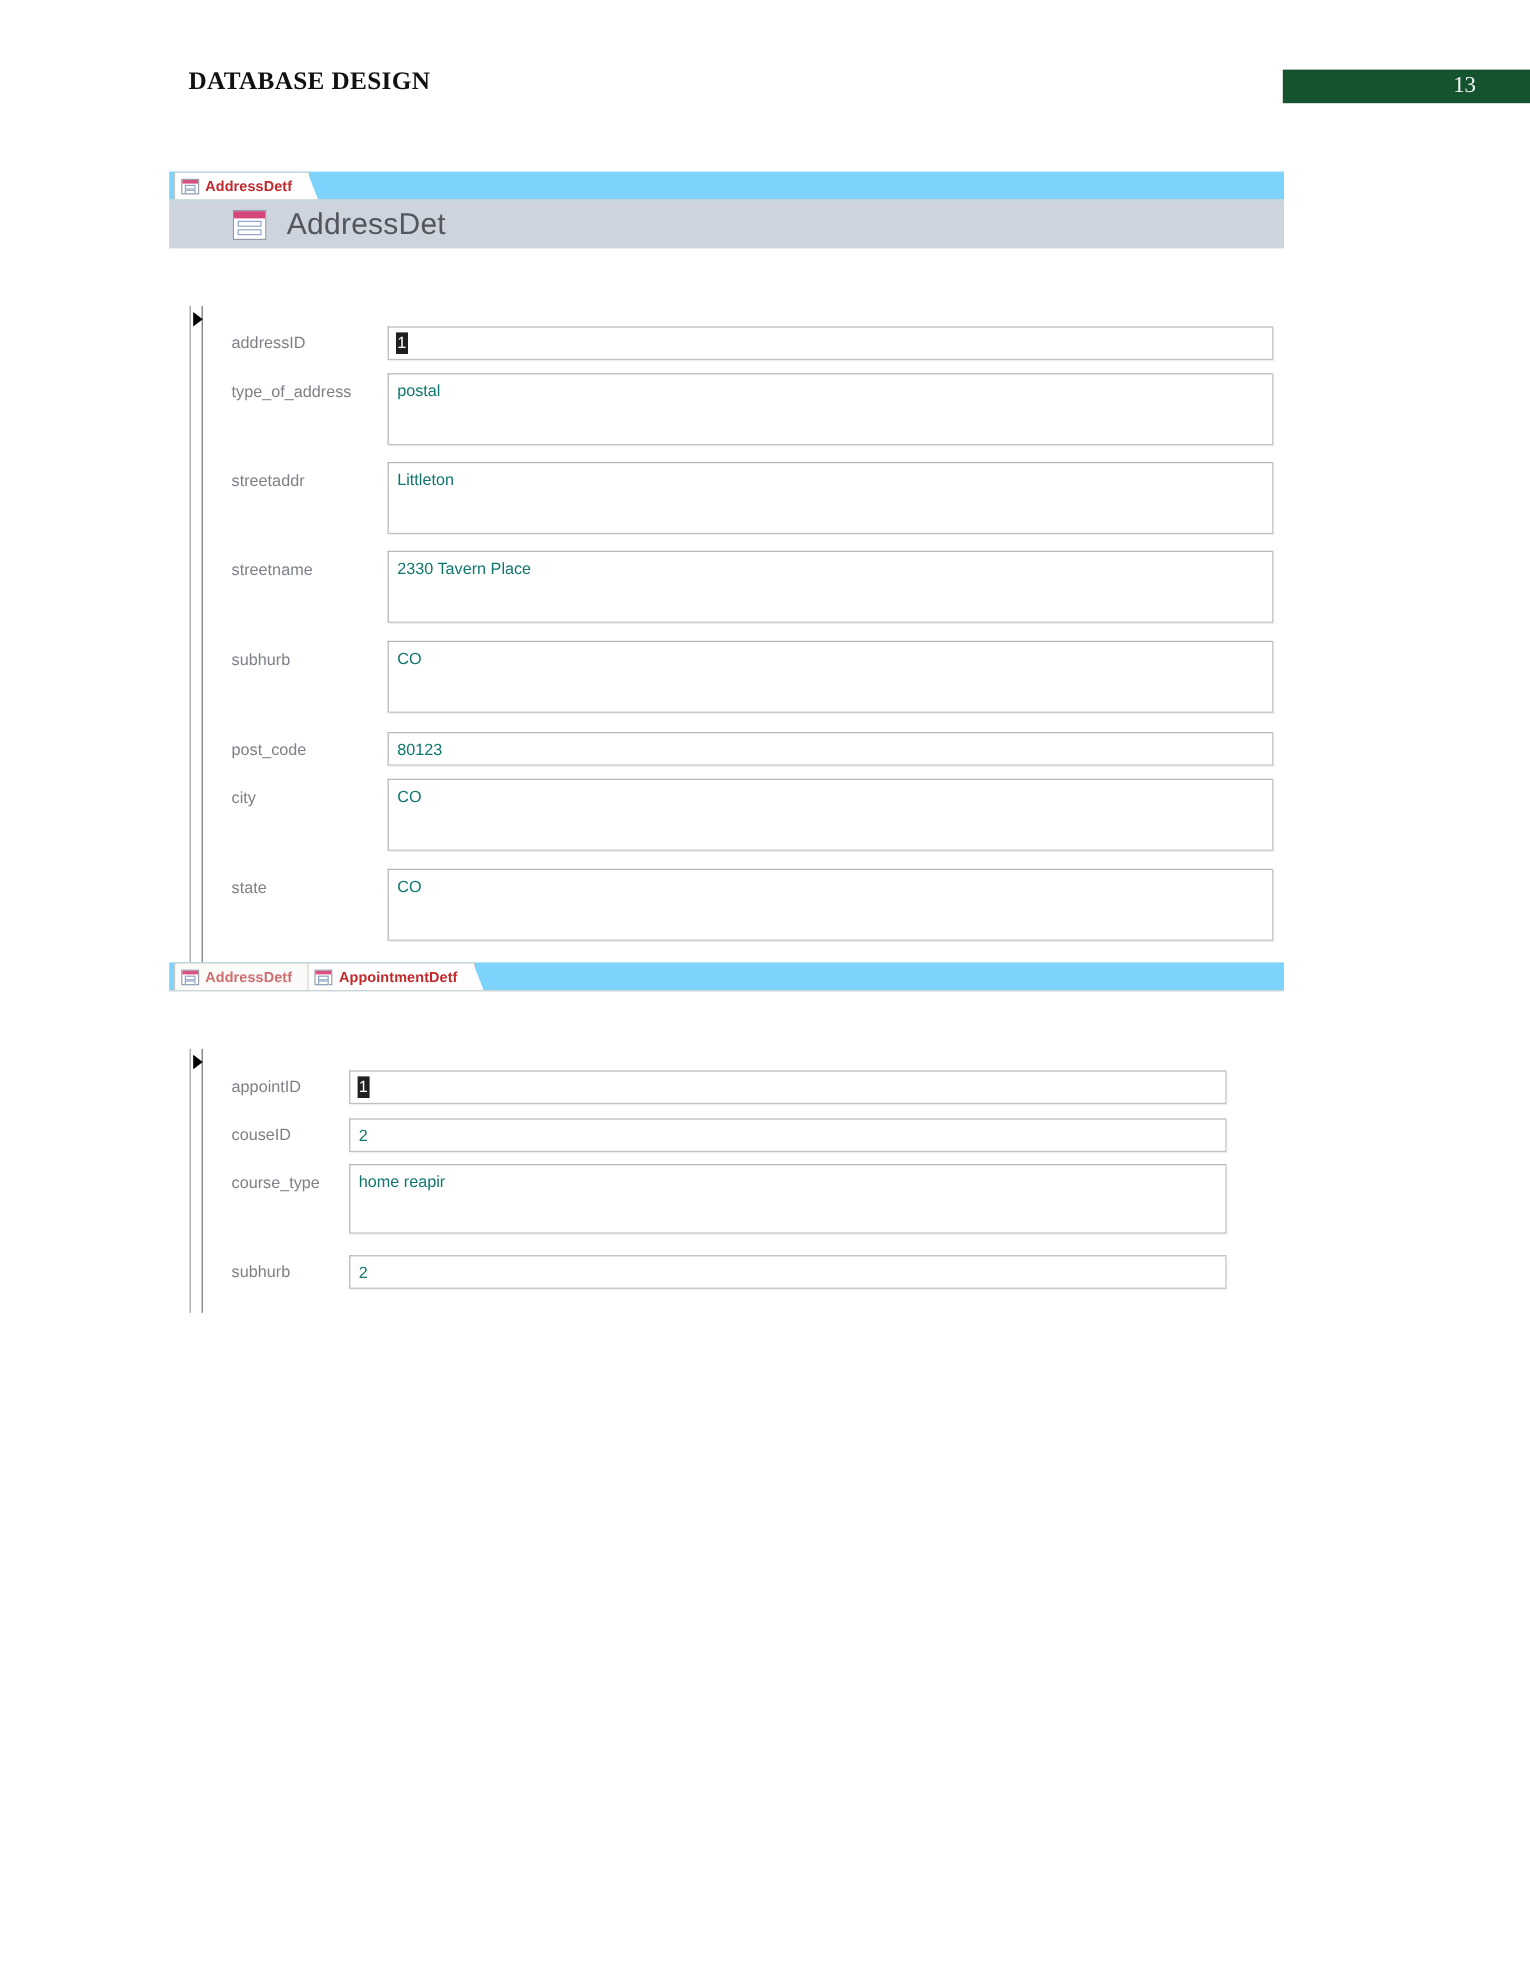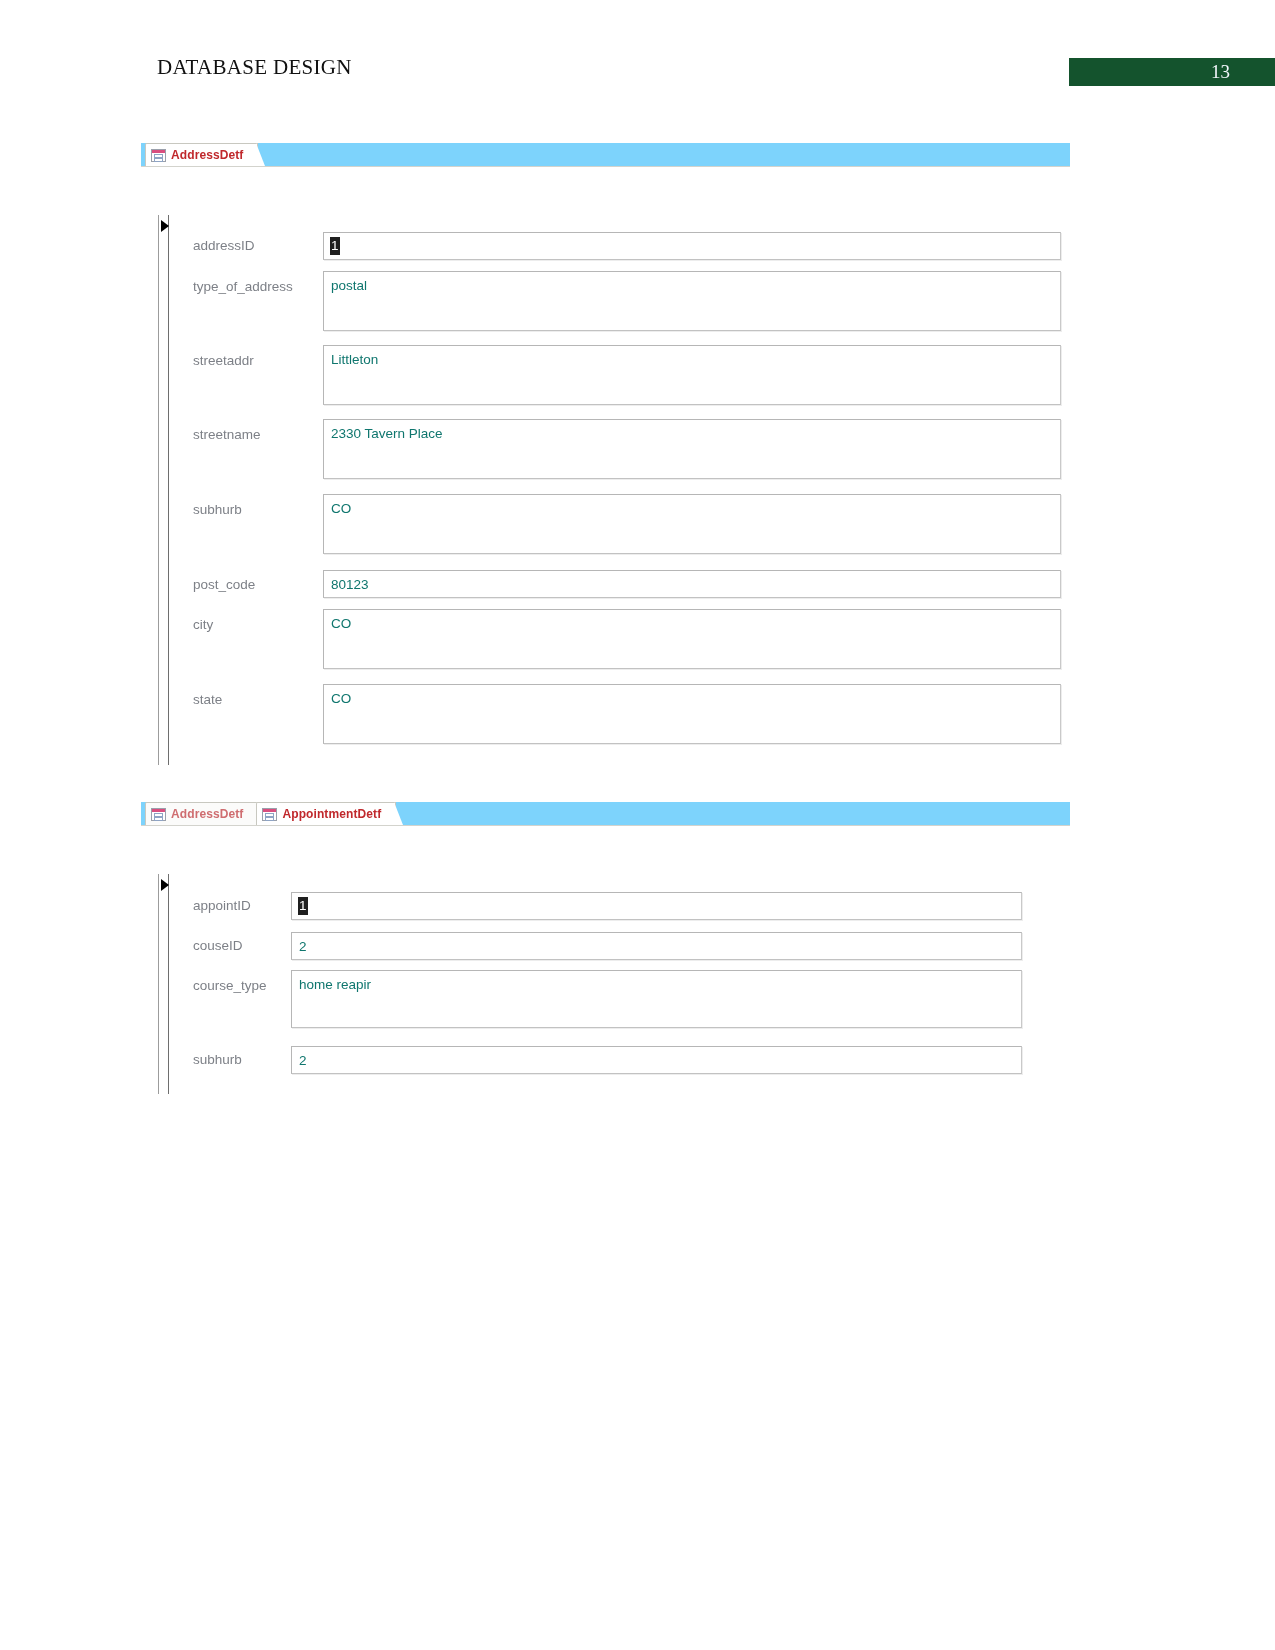--- a/index.html
+++ b/index.html
@@ -24,20 +24,21 @@
   }
   .doc-title {
     position: absolute;
     left: 157px;
     top: 55px;
     font-family: "Liberation Serif", serif;
     font-size: 21px;
     color: #111111;
     letter-spacing: 0.3px;
     white-space: nowrap;
+    font-weight: bold;
   }
   .page-number-badge {
     position: absolute;
     left: 1069px;
     top: 58px;
     width: 206px;
     height: 28px;
     background: #14532d;
   }
   .page-number-badge .pg {
@@ -255,20 +256,27 @@
 <div class="access-window form1">
   <div class="tab-strip">
     <div class="doc-tab active">
       <span class="form-icon">
           <i class="r1"></i>
           <i class="r2"></i>
         </span>
       <span class="tab-label">AddressDetf</span>
     </div>
   </div>
+  <div class="form-title-bar">
+    <span class="form-title-icon">
+        <i class="tr1"></i>
+        <i class="tr2"></i>
+      </span>
+    <span class="form-title-text">AddressDet</span>
+  </div>
   <div class="form-body b1">
     <div class="record-selector"></div>
     <div class="record-arrow"></div>
 
     <div class="field-row">
       <span class="field-label" style="top:23px">addressID</span>
       <div class="field-box" style="left:182px; top:17px; width:738px; height:28px;">
         <span class="field-value selected">1</span>
       </div>
     </div>

